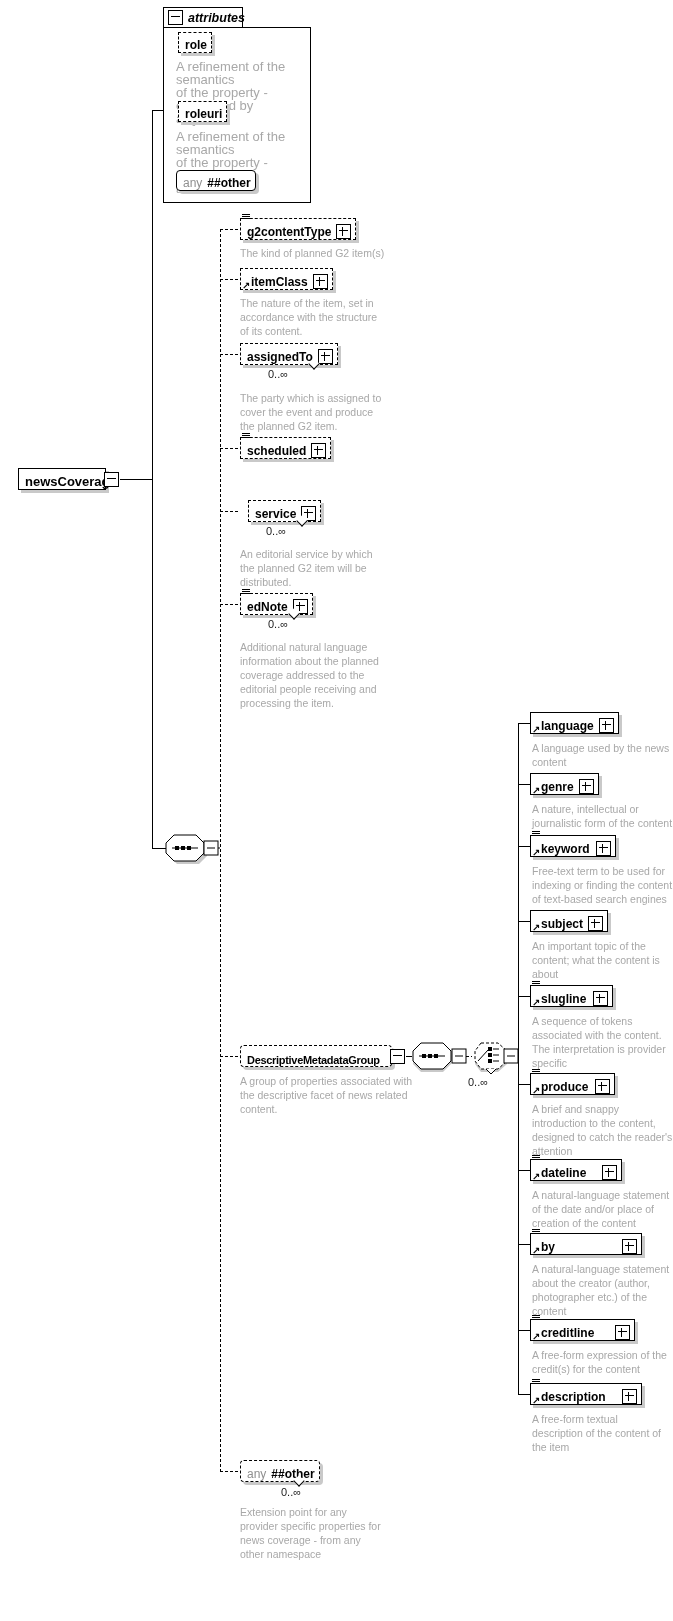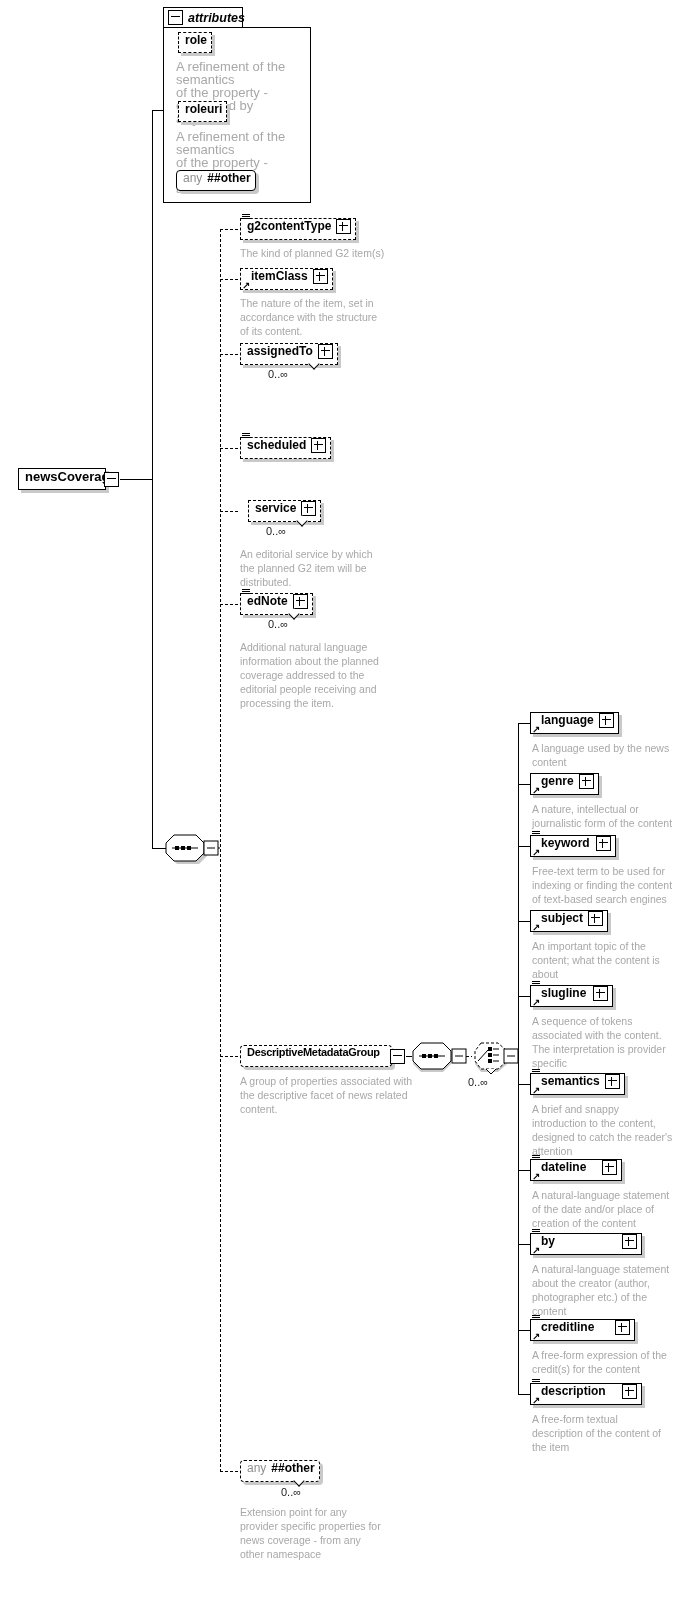--- a/index.html
+++ b/index.html
@@ -1,21 +1,21 @@
 <!DOCTYPE html>
 <html><head>
 <meta charset="utf-8">
 <style>
   html,body{margin:0;padding:0;background:#fff;}
   .stage{position:relative;width:673px;height:1621px;background:#fff;
          font-family:"Liberation Sans",sans-serif;overflow:hidden;}
   svg.wires{position:absolute;left:0;top:0;pointer-events:none;}
 
   
-  .el{position:absolute;display:flex;align-items:flex-start;justify-content:space-between;
+  .el{position:absolute;display:flex;align-items:flex-end;justify-content:space-between;
       gap:5px;height:22px;box-sizing:border-box;background:#fff;border:1px solid #000;
       padding:0 4px 0 6px;box-shadow:3px 3px 0 #c9c9c9;}
   .el.dashed{border-style:dashed;}
   .el.rounded{border-radius:4px;}
   .el.hasref{padding-left:10px;}
   .el.attr{height:21px;box-shadow:3px 3px 0 #c9c9c9;}
   .nm{font-weight:bold;font-size:12px;color:#000;white-space:nowrap;}
   .el.root .nm{font-size:13px;}
   .kw{color:#8f8f8f;font-size:12px;white-space:nowrap;}
 
@@ -148,20 +148,23 @@
   <div class="desc" style="left:240px;top:296px">The nature of the item, set in
 accordance with the structure
 of its content.</div>
 
   <div class="el dashed" style="left:240px;top:343px">
     <span class="nm">assignedTo</span>
     <span class="expand plus"></span>
     <i class="dart"></i>
   </div>
   <div class="occ" style="left:268px;top:368px">0..∞</div>
+  <div class="desc" style="left:240px;top:391px">The party which is assigned to
+cover the event and produce
+the planned G2 item.</div>
 
   <div class="el dashed" style="left:240px;top:437px">
     <i class="tlines"></i>
     <span class="nm">scheduled</span>
     <span class="expand plus"></span>
   </div>
 
   <div class="el dashed" style="left:248px;top:500px">
     <span class="nm">service</span>
     <span class="expand plus"></span>
@@ -236,21 +239,21 @@
     <span class="expand plus"></span>
   </div>
   <div class="desc" style="left:532px;top:1014px;width:150px">A sequence of tokens
 associated with the content.
 The interpretation is provider
 specific</div>
 
   <div class="el hasref" style="left:530px;top:1073px;min-width:85px">
     <i class="tlines"></i>
     <i class="ref">↗</i>
-    <span class="nm">semantics</span>
+    <span class="nm">produce</span>
     <span class="expand plus"></span>
   </div>
   <div class="desc" style="left:532px;top:1102px;width:150px">A brief and snappy
 introduction to the content,
 designed to catch the reader's
 attention</div>
 
   <div class="el hasref" style="left:530px;top:1159px;min-width:92px">
     <i class="tlines"></i>
     <i class="ref">↗</i>

